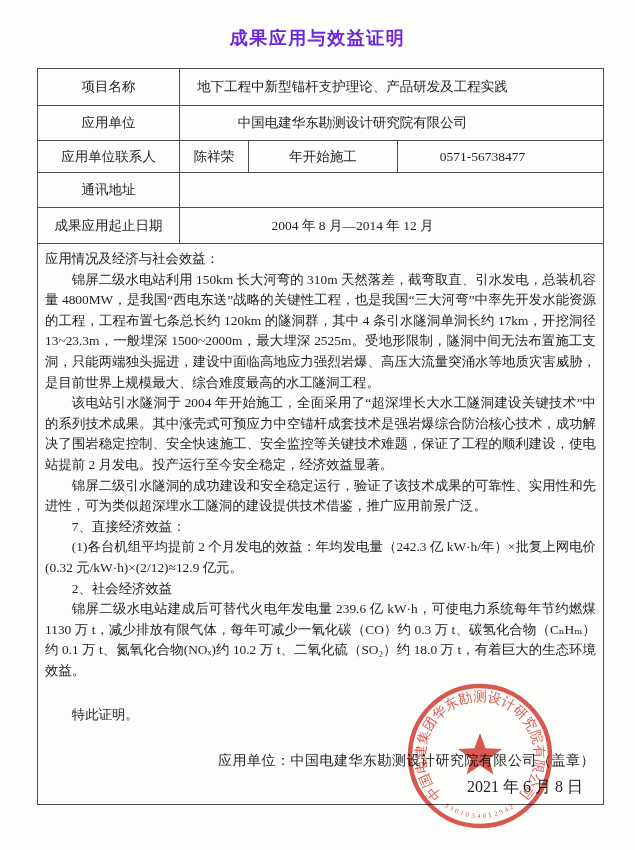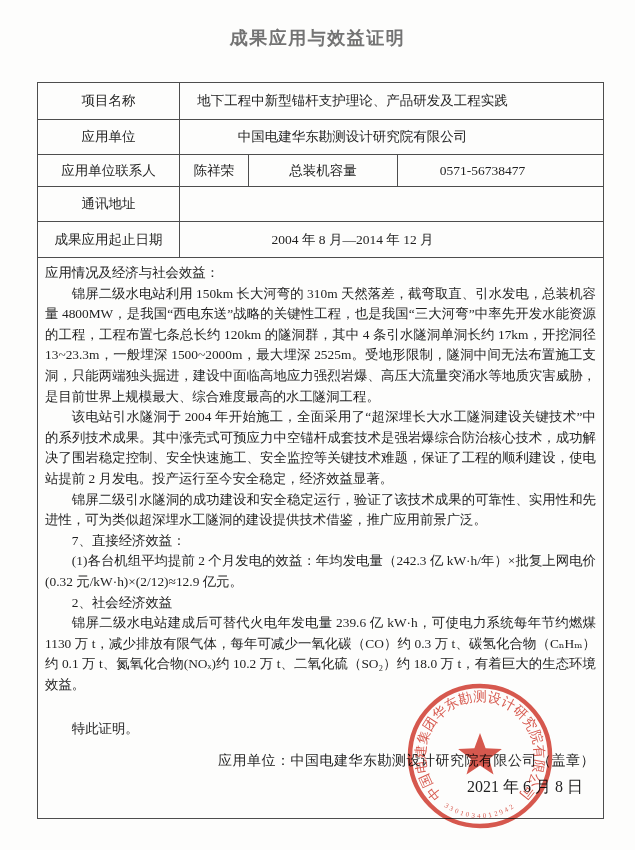--- a/index.html
+++ b/index.html
@@ -9,24 +9,24 @@
     width:635px;height:850px;
     margin:0 auto;
     background:#fdfdfc;
     font-family:"Liberation Serif","DejaVu Serif",serif;
     color:#1f1f1f;
     overflow:hidden;
   }
   .doc-title{
     position:absolute;top:26px;left:0;width:635px;
     text-align:center;font-size:18px;font-weight:bold;
-    letter-spacing:1.5px;margin:0;color:#737373;
+    letter-spacing:1.5px;margin:0;color:#6d28d9;
   }
   .doc-table{
-    position:absolute;left:37px;top:82px;width:567px;height:737px;
+    position:absolute;left:37px;top:68px;width:567px;height:737px;
     border:1px solid #4d4d4d;
     display:flex;flex-direction:column;
     box-sizing:border-box;
   }
   .row{display:flex;border-bottom:1px solid #4d4d4d;flex:none;}
   .r1{height:36px;} .r2{height:34px;} .r3{height:31px;} .r4{height:34px;} .r5{height:35px;}
   .cell{display:flex;align-items:center;justify-content:center;
     font-size:13.5px;box-sizing:border-box;}
   .cell-label{width:142px;border-right:1px solid #4d4d4d;flex:none;}
   .cell-value{flex:1;padding-right:78px;}
@@ -71,21 +71,21 @@
     </div>
 
     <div class="row r2">
       <div class="cell cell-label">应用单位</div>
       <div class="cell cell-value">中国电建华东勘测设计研究院有限公司</div>
     </div>
 
     <div class="row r3">
       <div class="cell cell-label">应用单位联系人</div>
       <div class="cell cell-name">陈祥荣</div>
-      <div class="cell cell-phlabel">总装机容量</div>
+      <div class="cell cell-phlabel">年开始施工</div>
       <div class="cell cell-phone">0571-56738477</div>
     </div>
 
     <div class="row r4">
       <div class="cell cell-label">通讯地址</div>
     </div>
 
     <div class="row r5">
       <div class="cell cell-label">成果应用起止日期</div>
       <div class="cell cell-value">2004 年 8 月—2014 年 12 月</div>

